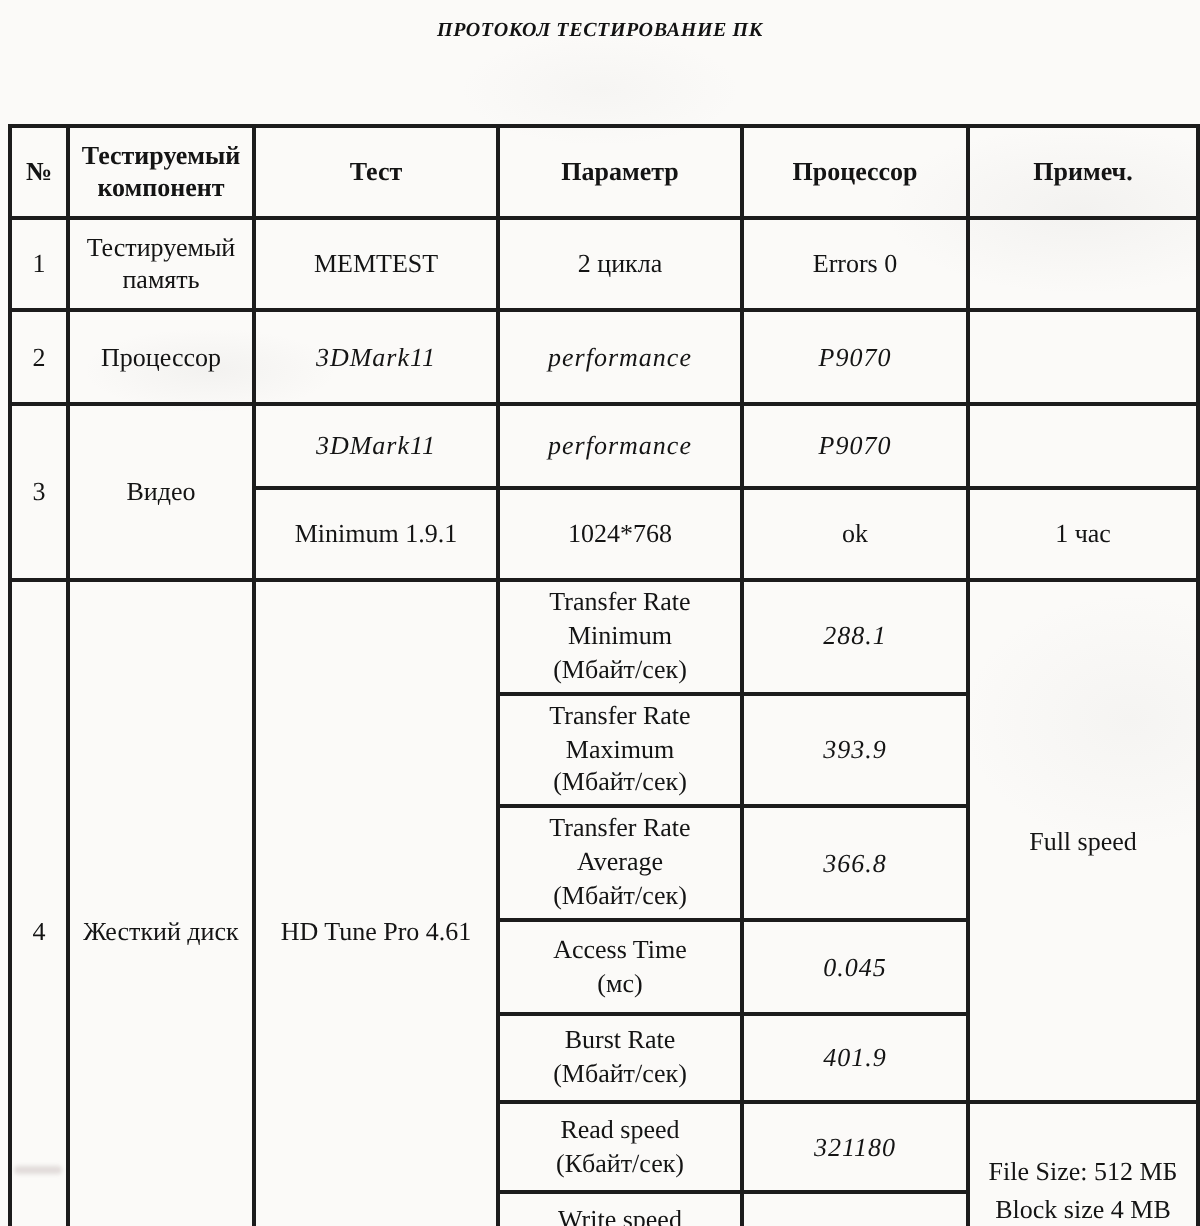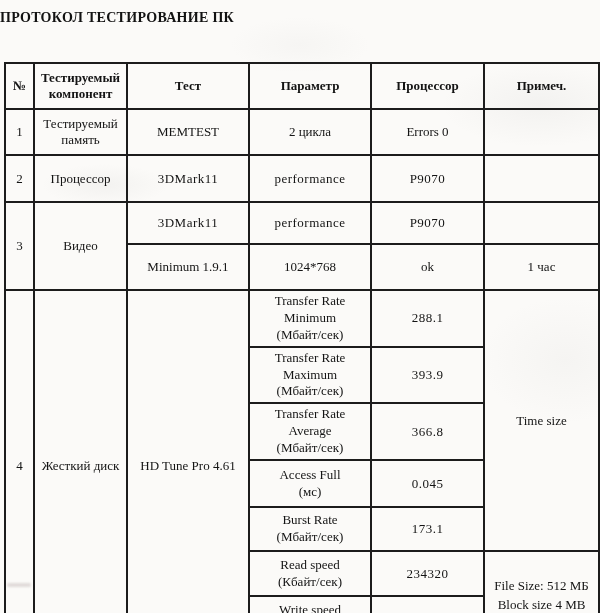--- a/index.html
+++ b/index.html
@@ -20,26 +20,27 @@
       #fbfaf8;
     font-family: "Liberation Serif", serif;
     color: #141414;
   }
   .doc-title {
     position: absolute;
     top: 10px;
     left: 0;
     width: 100%;
     margin: 0;
-    text-align: left;
-    font-family: "Liberation Serif", serif;
-    font-size: 14px;
+    text-align: center;
+    font-family: "Liberation Serif", serif;
+    font-size: 10px;
     font-weight: 700;
     letter-spacing: 0.3px;
     color: #121212;
+    font-style: italic;
   }
   table.protocol {
     position: absolute;
     left: 4px;
     top: 62px;
     width: 594px;
     border-collapse: collapse;
     table-layout: fixed;
   }
   .protocol th, .protocol td {
@@ -60,20 +61,21 @@
     font-size: 13px;
     font-weight: 400;
   }
   .pre { white-space: pre-line; margin-left: 33px; }
   .num-cell { font-weight: 700; }
   .mono {
     font-family: "Liberation Mono", monospace;
     font-size: 12.5px;
     font-weight: 600;
     letter-spacing: 0.5px;
+    font-style: italic;
   }
   .param {
     font-size: 12px;
     line-height: 1.3;
     white-space: pre-line;
   }
   .note2 {
     font-size: 12.5px;
     line-height: 1.45;
     white-space: pre-line;
@@ -154,53 +156,53 @@
     </tr>
 
     <tr style="height:46px">
       <td class="num-cell" rowspan="7">4</td>
       <td rowspan="7">Жесткий диск</td>
       <td rowspan="7">HD Tune Pro 4.61</td>
       <td class="param">Transfer Rate
 Minimum
 (Мбайт/сек)</td>
       <td class="mono">288.1</td>
-      <td rowspan="5">Time size</td>
+      <td rowspan="5">Full speed</td>
     </tr>
 
     <tr style="height:46px">
       <td class="param">Transfer Rate
 Maximum
 (Мбайт/сек)</td>
       <td class="mono">393.9</td>
     </tr>
 
     <tr style="height:43px">
       <td class="param">Transfer Rate
 Average
 (Мбайт/сек)</td>
       <td class="mono">366.8</td>
     </tr>
 
     <tr style="height:47px">
-      <td class="param">Access Full
+      <td class="param">Access Time
 (мс)</td>
       <td class="mono">0.045</td>
     </tr>
 
     <tr style="height:44px">
       <td class="param">Burst Rate
 (Мбайт/сек)</td>
-      <td class="mono">173.1</td>
+      <td class="mono">401.9</td>
     </tr>
 
     <tr style="height:45px">
       <td class="param">Read speed
 (Кбайт/сек)</td>
-      <td class="mono">234320</td>
+      <td class="mono">321180</td>
       <td class="note2" rowspan="2">File Size: 512 МБ
 Block size 4 MB</td>
     </tr>
 
     <tr style="height:45px">
       <td class="param">Write speed
 (Кбайт/сек)</td>
       <td class="mono">381806</td>
     </tr>
 

